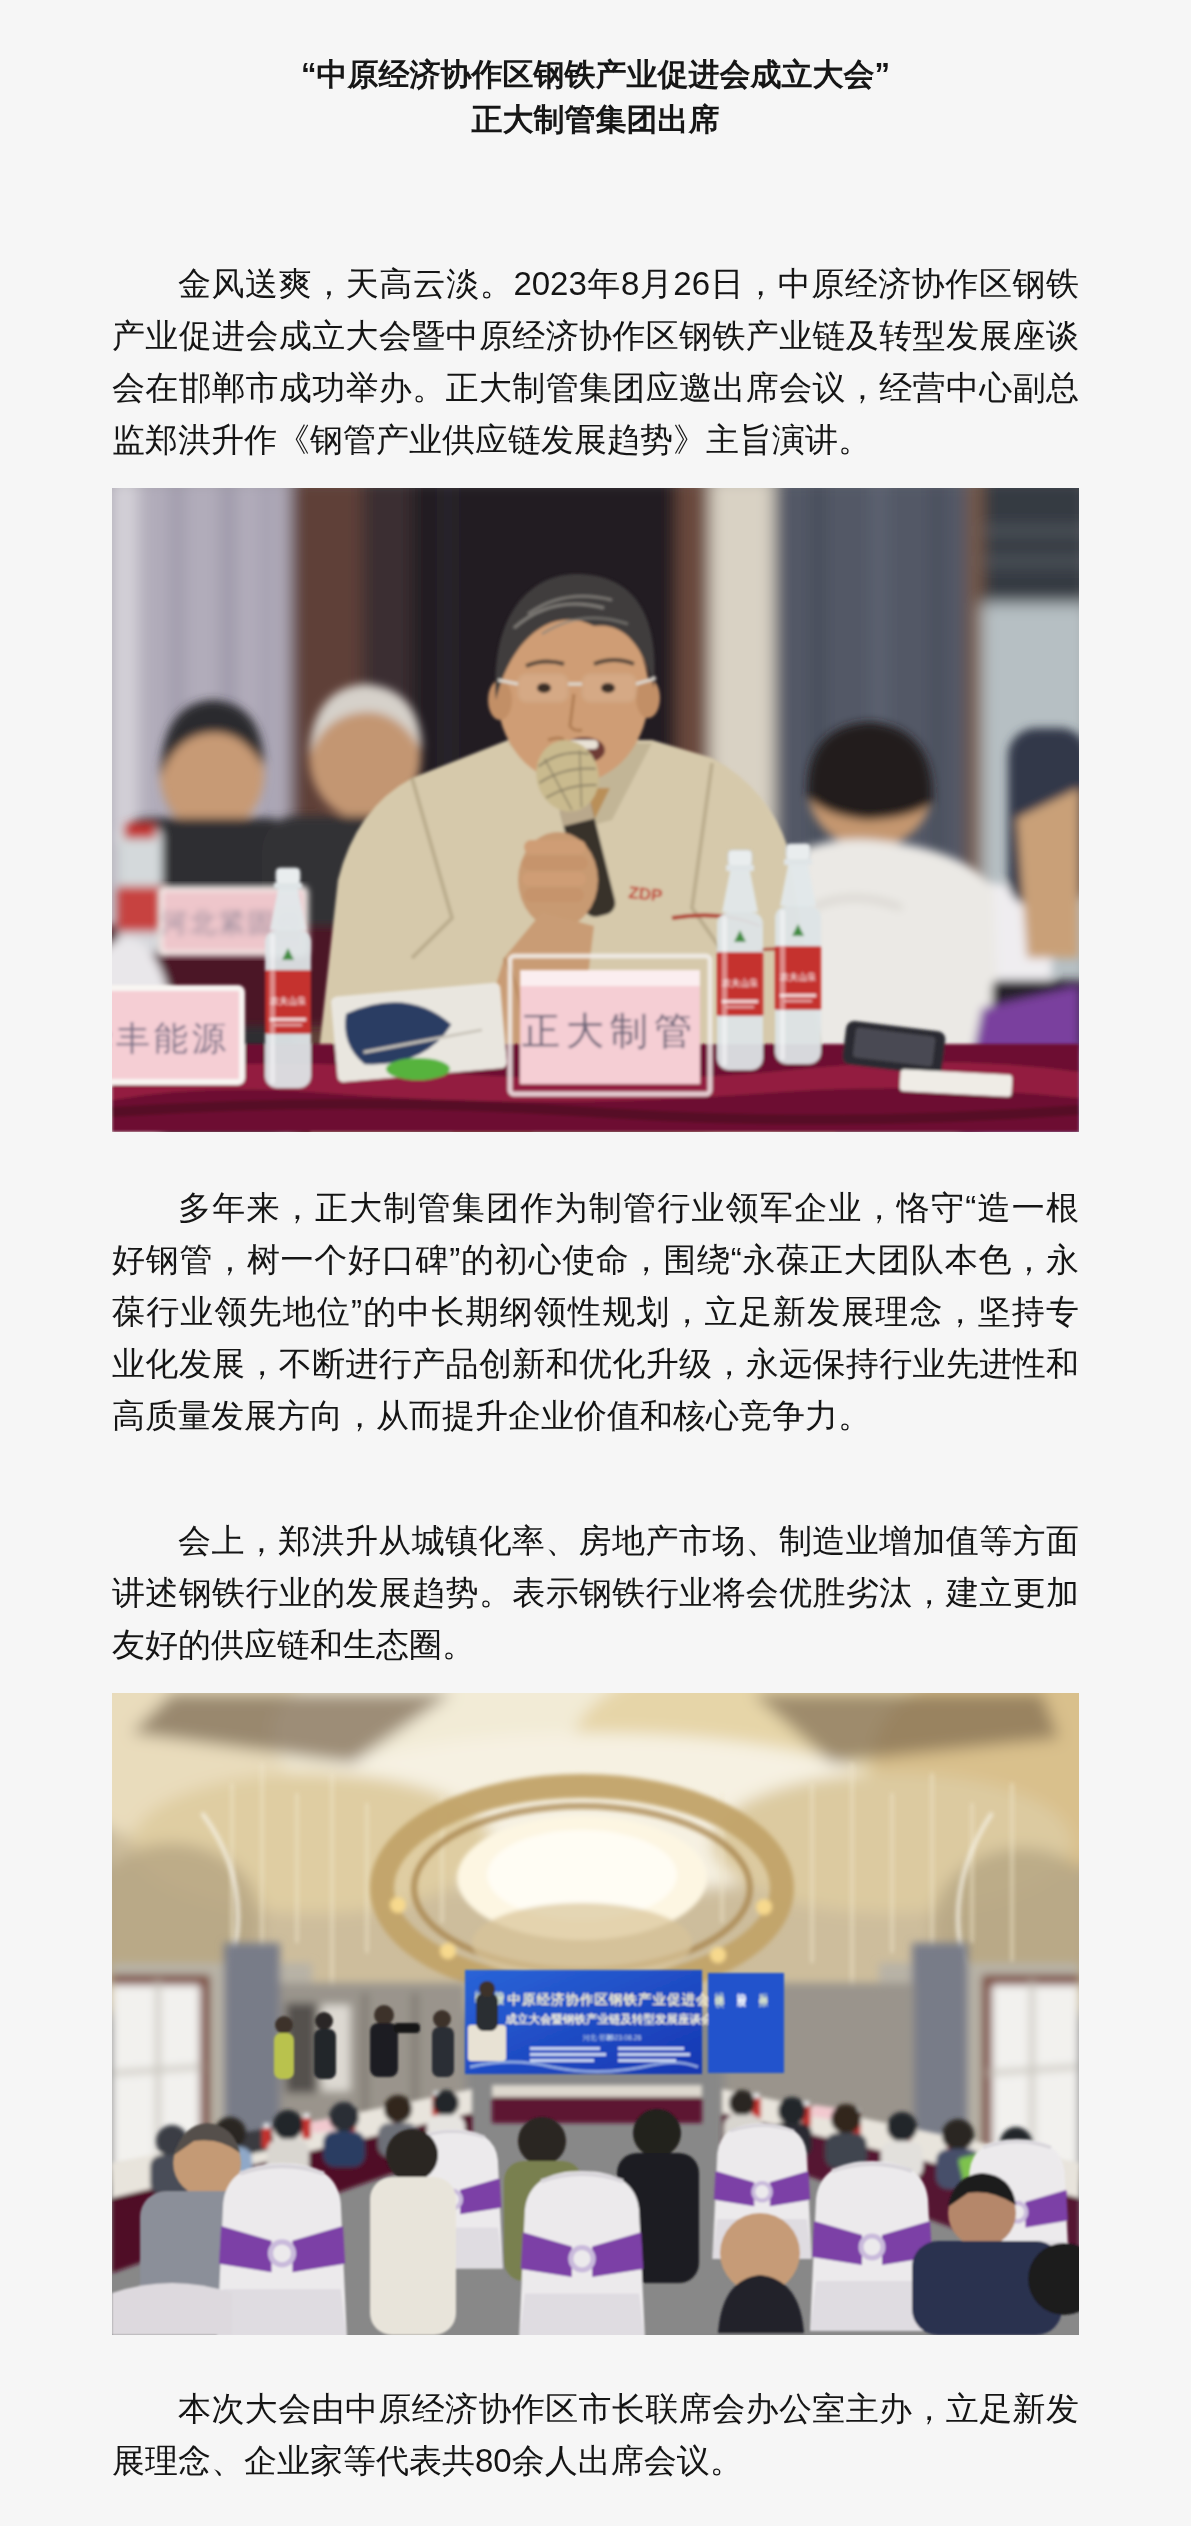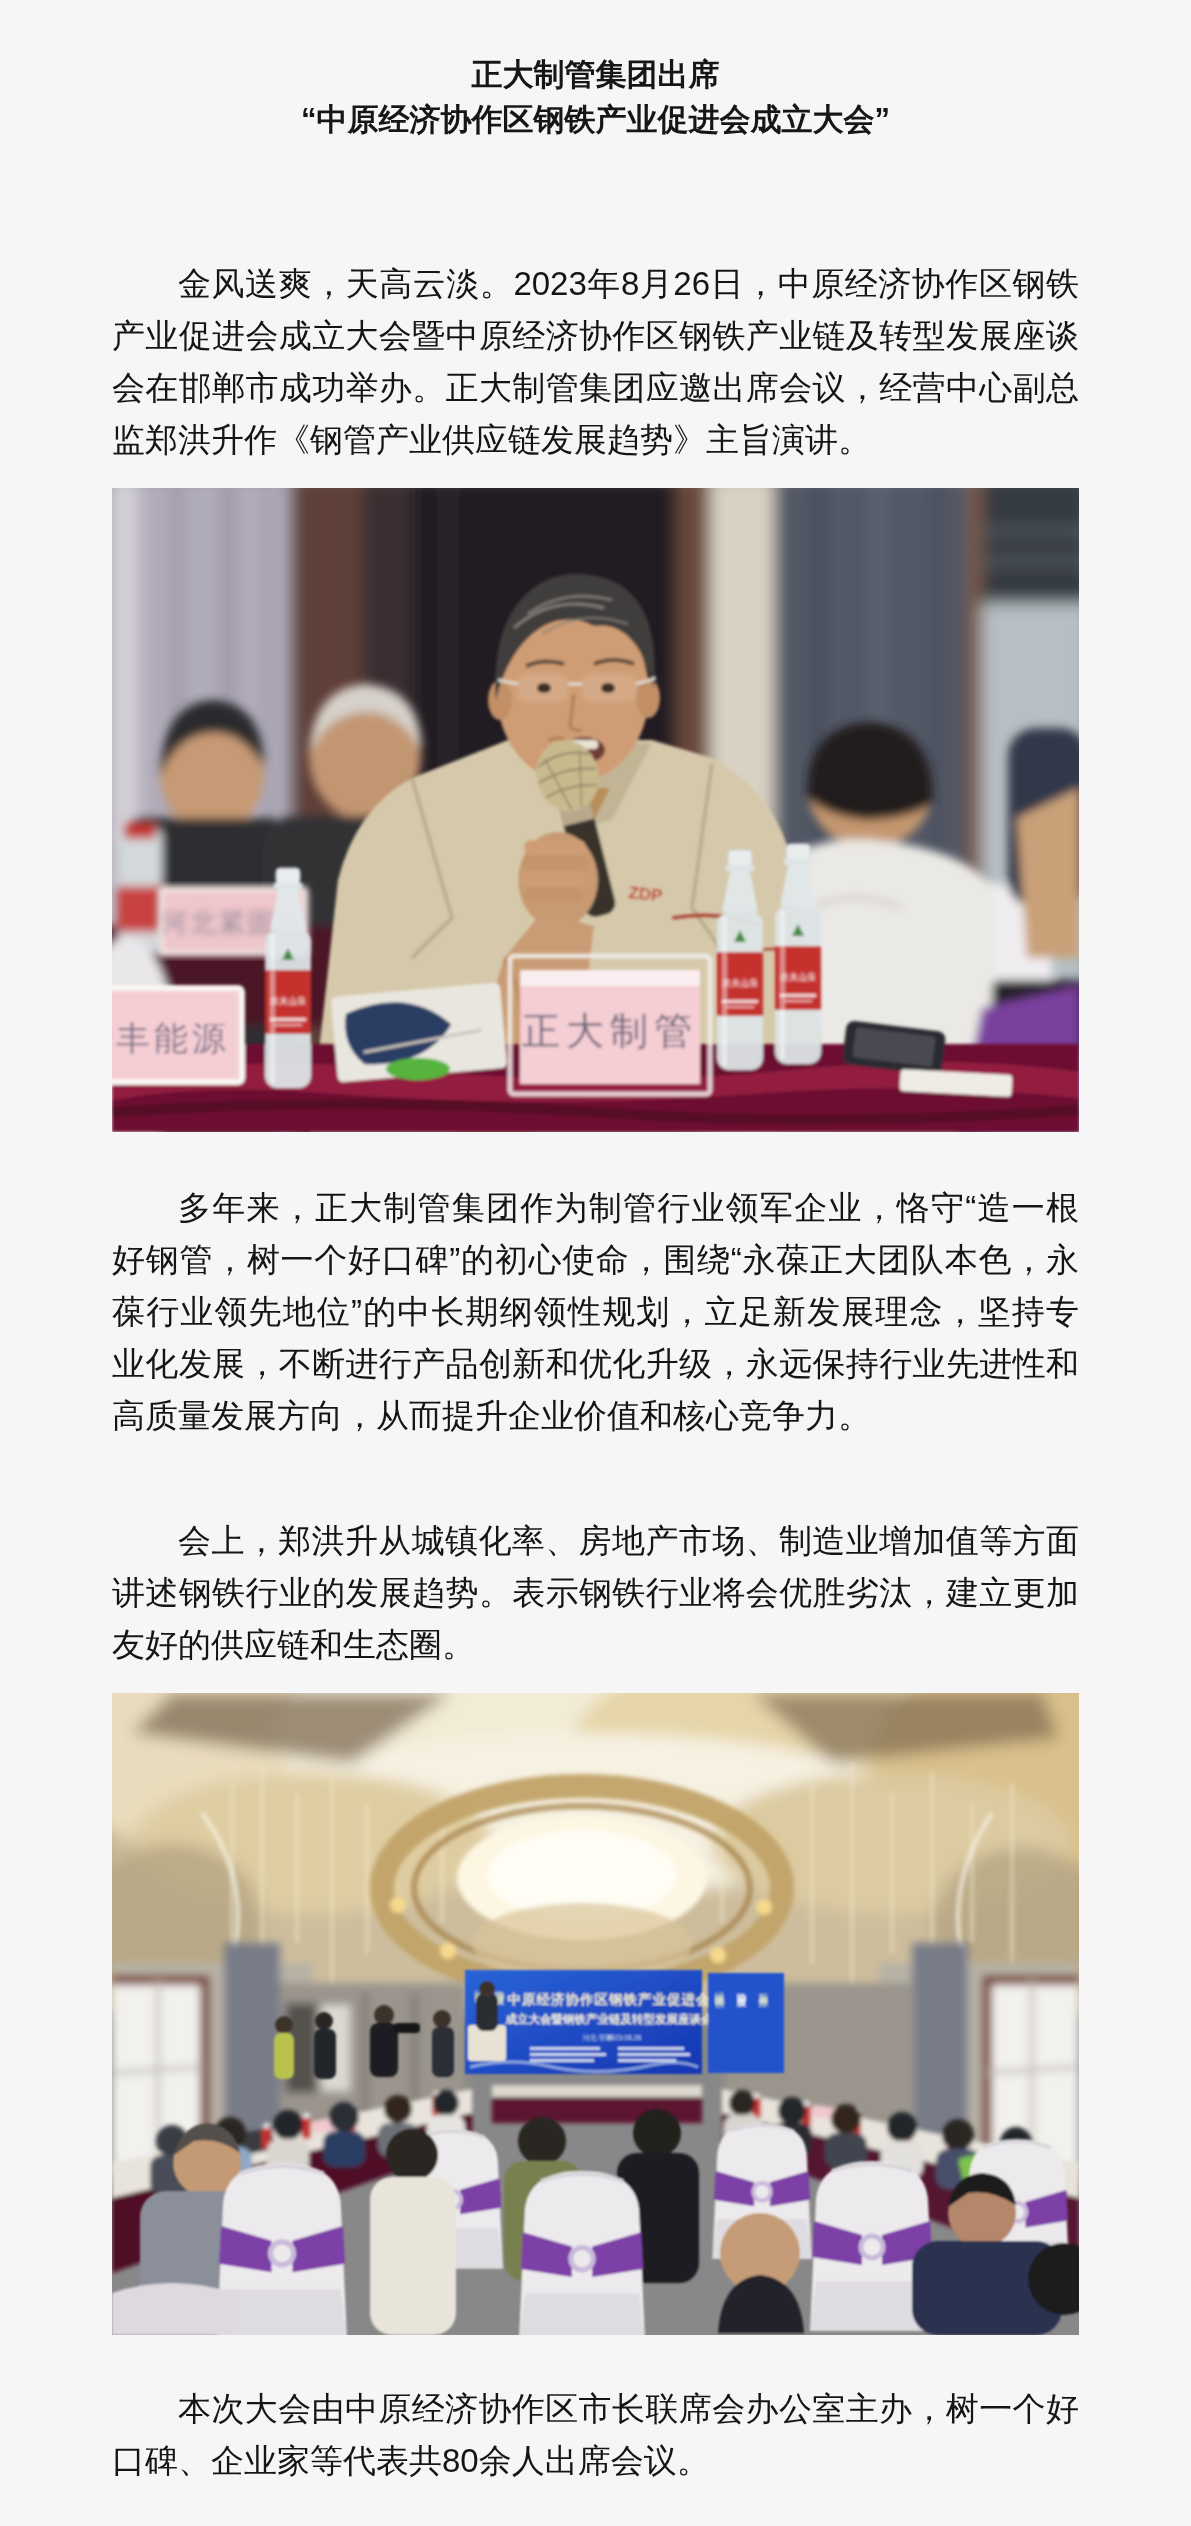--- a/index.html
+++ b/index.html
@@ -17,22 +17,22 @@
   .p4{margin-top:48px;}
   text{font-family:"Liberation Sans","DejaVu Sans",sans-serif;}
   .vtext{writing-mode:vertical-rl;text-orientation:upright;}
 </style>
 </head>
 <body>
 
 <div class="article">
 
   <div class="title">
+    <div>“中原经济协作区钢铁产业促进会成立大会”</div>
     <div>正大制管集团出席</div>
-    <div>“中原经济协作区钢铁产业促进会成立大会”</div>
   </div>
 
   <p class="para p1">金风送爽，天高云淡。2023年8月26日，中原经济协作区钢铁产业促进会成立大会暨中原经济协作区钢铁产业链及转型发展座谈会在邯郸市成功举办。正大制管集团应邀出席会议，经营中心副总监郑洪升作《钢管产业供应链发展趋势》主旨演讲。</p>
 
   <div class="photo photo1">
   <svg width="967" height="644" viewBox="0 0 967 644" preserveAspectRatio="none">
     <defs>
       <filter id="b8">
             <feGaussianBlur stdDeviation="8"></feGaussianBlur>
           </filter>
@@ -423,15 +423,15 @@
       <path d="M 606,640 Q 610,586 648,582 Q 688,586 692,640 Z" fill="#23232a"></path>
       <circle cx="870" cy="520" r="34" fill="#b5876a"></circle>
       <path d="M 836,514 Q 842,482 870,480 Q 900,482 904,512 Q 880,496 856,500 Z" fill="#1f1d1e"></path>
       <rect x="800" y="548" width="150" height="94" rx="26" fill="#2b3350"></rect>
       <circle cx="952" cy="586" r="36" fill="#1b1b1d"></circle>
       <path d="M 0,600 Q 60,580 120,600 L 120,642 L 0,642 Z" fill="#ddd9de"></path>
     </g>
   </svg>
   </div>
 
-  <p class="para p4">本次大会由中原经济协作区市长联席会办公室主办，树一个好口碑、企业家等代表共80余人出席会议。</p>
+  <p class="para p4">本次大会由中原经济协作区市长联席会办公室主办，立足新发展理念、企业家等代表共80余人出席会议。</p>
 
 </div>
 
 </body></html>

